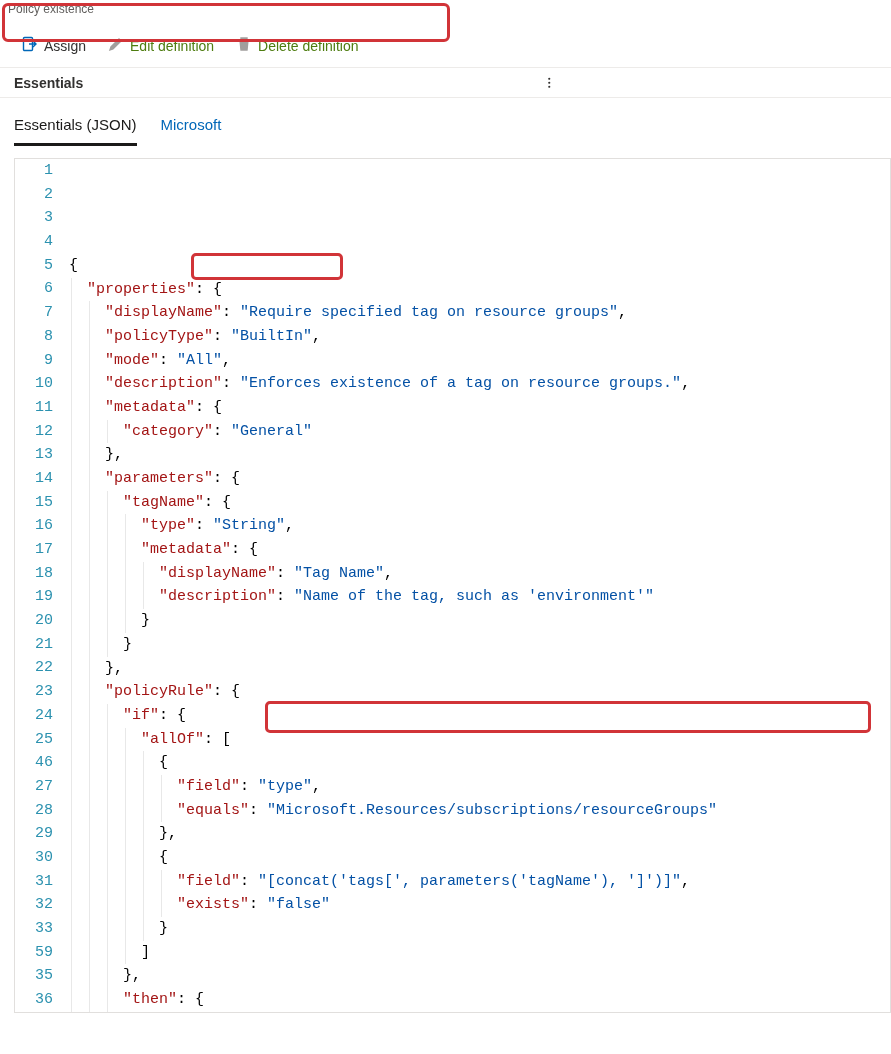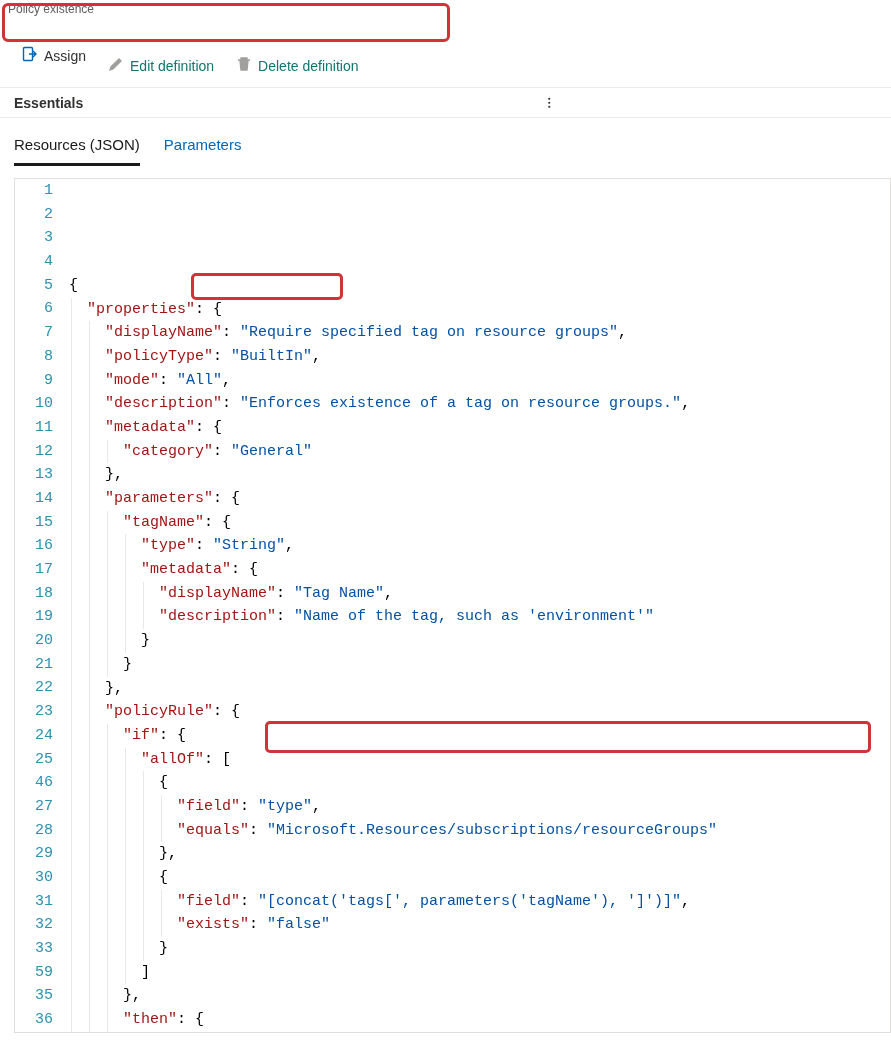--- a/index.html
+++ b/index.html
@@ -45,21 +45,21 @@
     display: flex;
     align-items: center;
     gap: 6px;
     padding: 4px 10px;
     font-size: 14px;
     color: #323130;
     cursor: pointer;
     border: none;
     background: none;
   }
-  .tool-btn.disabled { color: #0f766e; cursor: default; margin-top: 20px; }
+  .tool-btn.disabled { color: #4d7c0f; cursor: default; }
   .tool-btn.disabled svg { stroke: #a19f9d; fill: #a19f9d; }
   .tool-btn svg { width: 16px; height: 16px; }
 
   .essentials {
     display: flex;
     align-items: center;
     justify-content: flex-start;
     padding: 6px 14px;
     border-bottom: 1px solid #edebe9;
     font-weight: 600;
@@ -166,22 +166,22 @@
     <span>Delete definition</span>
   </button>
 </div>
 
 <div class="essentials">
   <span>Essentials</span>
   <span class="essentials-chevron">︙</span>
 </div>
 
 <div class="tabs">
-  <div class="tab active">Resources (JSON)</div>
-  <div class="tab inactive">Parameters</div>
+  <div class="tab active">Essentials (JSON)</div>
+  <div class="tab inactive">Microsoft</div>
 </div>
 
 <div class="editor-wrap">
   <div class="editor">
     <div class="gutter" id="gutter">
         <div>1</div>
         <div>2</div>
         <div>3</div>
         <div>4</div>
         <div>5</div>

